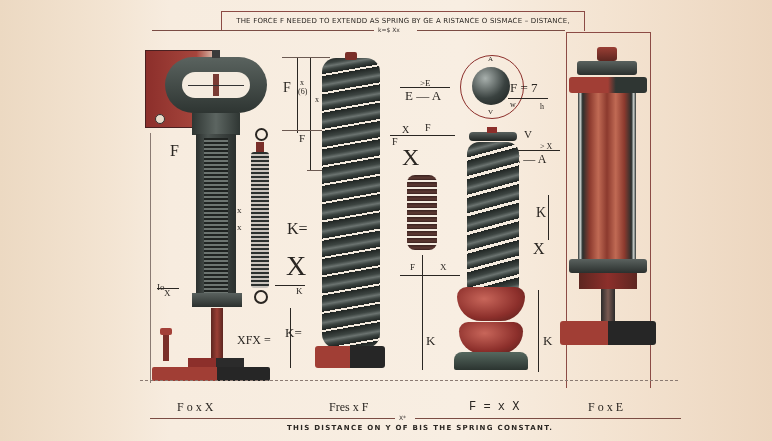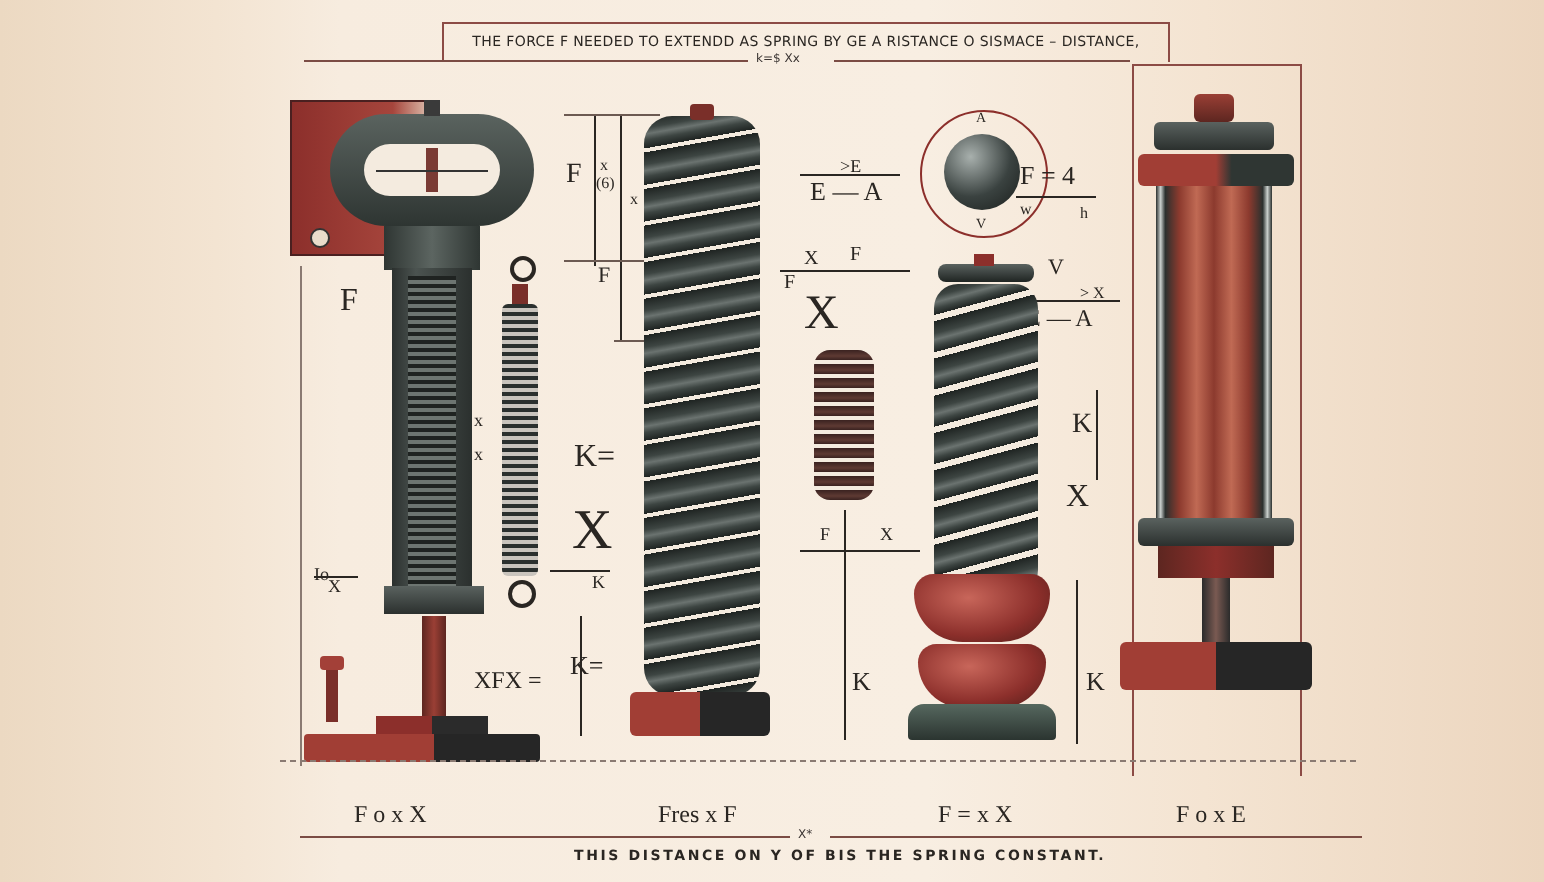--- a/index.html
+++ b/index.html
@@ -99,21 +99,21 @@
 
   <div class="abs lbl" style="left:40px;top:28px;font-size:9px;">&gt;E</div>
   <div class="abs hline" style="left:20px;top:37px;width:50px;background:#2a2622;"></div>
   <div class="abs lbl" style="left:25px;top:38px;font-size:13px;">E — A</div>
 
   <div class="abs" style="left:80px;top:5px;width:62px;height:62px;border:1px solid #8c2f2b;border-radius:50%;"></div>
   <div class="abs" style="left:92px;top:17px;width:38px;height:38px;border-radius:50%;background:radial-gradient(circle at 35% 30%,#a8b0ad,#3a4240 55%,#1a1e1c);"></div>
   <div class="abs lbl" style="left:108px;top:5px;font-size:7px;">A</div>
   <div class="abs lbl" style="left:108px;top:58px;font-size:7px;">V</div>
 
-  <div class="abs lbl" style="left:130px;top:30px;font-size:13px;">F = 4</div>
+  <div class="abs lbl" style="left:130px;top:30px;font-size:13px;">F = 7</div>
   <div class="abs hline" style="left:128px;top:48px;width:40px;background:#2a2622;"></div>
   <div class="abs lbl" style="left:130px;top:50px;font-size:8px;">w</div>
   <div class="abs lbl" style="left:160px;top:52px;font-size:8px;">h</div>
 
   <div class="abs lbl" style="left:22px;top:74px;font-size:10px;">X</div>
   <div class="abs lbl" style="left:45px;top:72px;font-size:10px;">F</div>
   <div class="abs hline" style="left:10px;top:85px;width:65px;background:#2a2622;"></div>
   <div class="abs lbl" style="left:12px;top:86px;font-size:10px;">F</div>
   <div class="abs big" style="left:22px;top:94px;font-size:24px;">X</div>
 
@@ -157,19 +157,19 @@
   <div class="abs" style="left:2px;top:226px;width:78px;height:14px;background:linear-gradient(#5a625f,#2b302e);border-radius:3px;"></div>
   <div class="abs" style="left:12px;top:240px;width:58px;height:16px;background:linear-gradient(90deg,#5d2620,#8c2f2b,#5d2620);"></div>
   <div class="abs" style="left:34px;top:256px;width:14px;height:34px;background:linear-gradient(90deg,#2b2b2b,#7a5a52,#2b2b2b);"></div>
   <div class="abs" style="left:-7px;top:288px;width:96px;height:24px;background:linear-gradient(90deg,#a13e35 50%,#262626 50%);border-radius:3px;"></div>
 </div>
 
 <div class="abs" style="left:140px;top:380px;width:540px;height:1px;background:repeating-linear-gradient(90deg,#8a7a72 0 3px,transparent 3px 5px);"></div>
 
 <div class="abs lbl" style="left:177px;top:400px;font-size:12px;">F o x X</div>
 <div class="abs lbl" style="left:329px;top:400px;font-size:12px;">Fres x F</div>
-<div class="abs lbl" style="left:469px;top:400px;font-size:12px;">F = x X</div>
+<div class="abs lbl" style="left:469px;top:400px;font-size:12px;font-family:Liberation Mono, monospace;">F = x X</div>
 <div class="abs lbl" style="left:588px;top:400px;font-size:12px;">F o x E</div>
 
 <div class="abs rule" style="left:150px;top:418px;width:245px;"></div>
 <div class="abs sub" style="left:399px;top:414px;">X*</div>
 <div class="abs rule" style="left:415px;top:418px;width:266px;"></div>
 <div class="abs caption" style="left:287px;top:424px;">THIS DISTANCE ON Y OF BIS THE SPRING CONSTANT.</div>
 
 </body></html>

